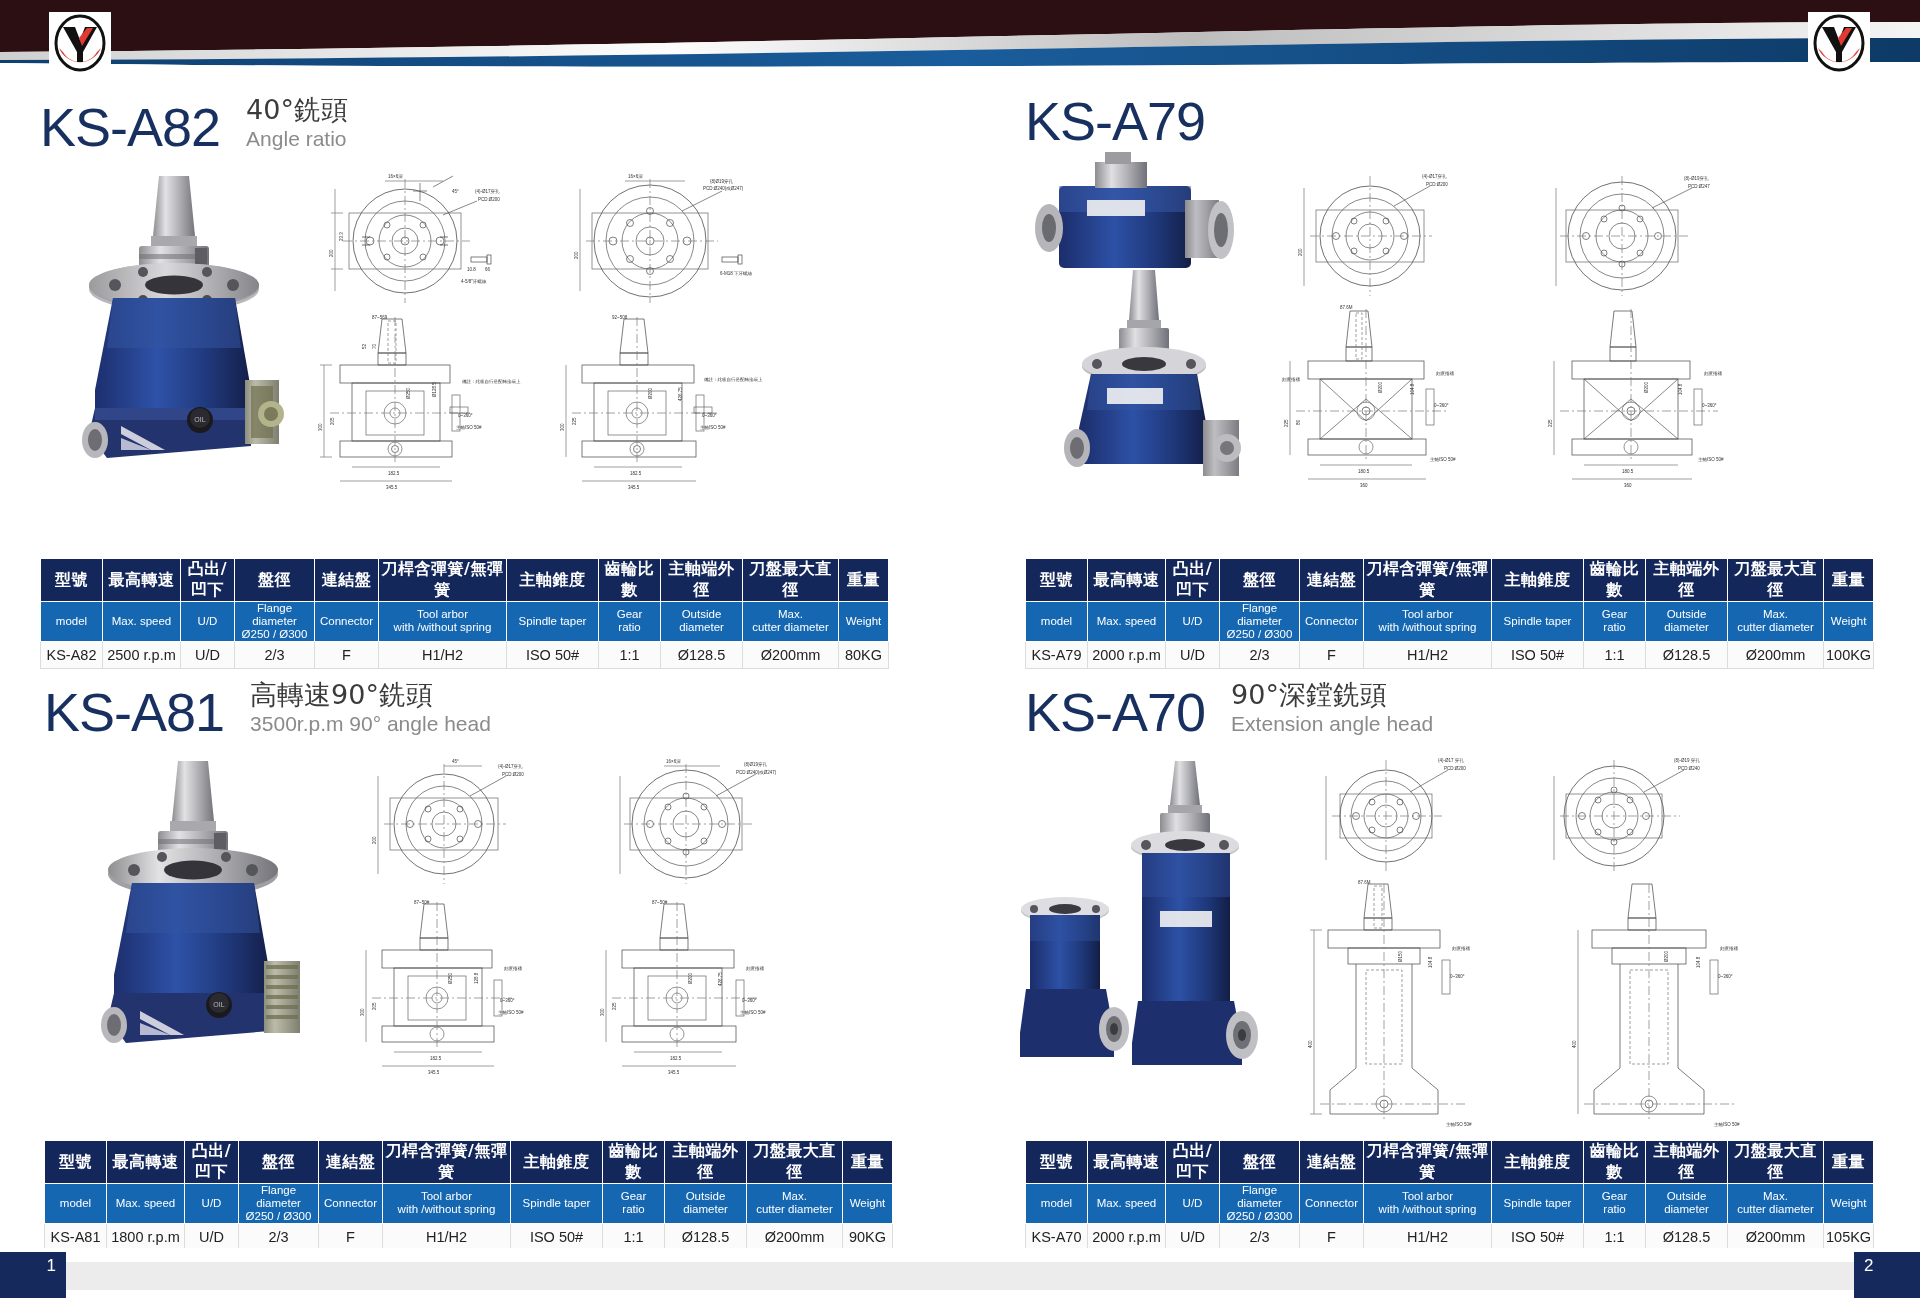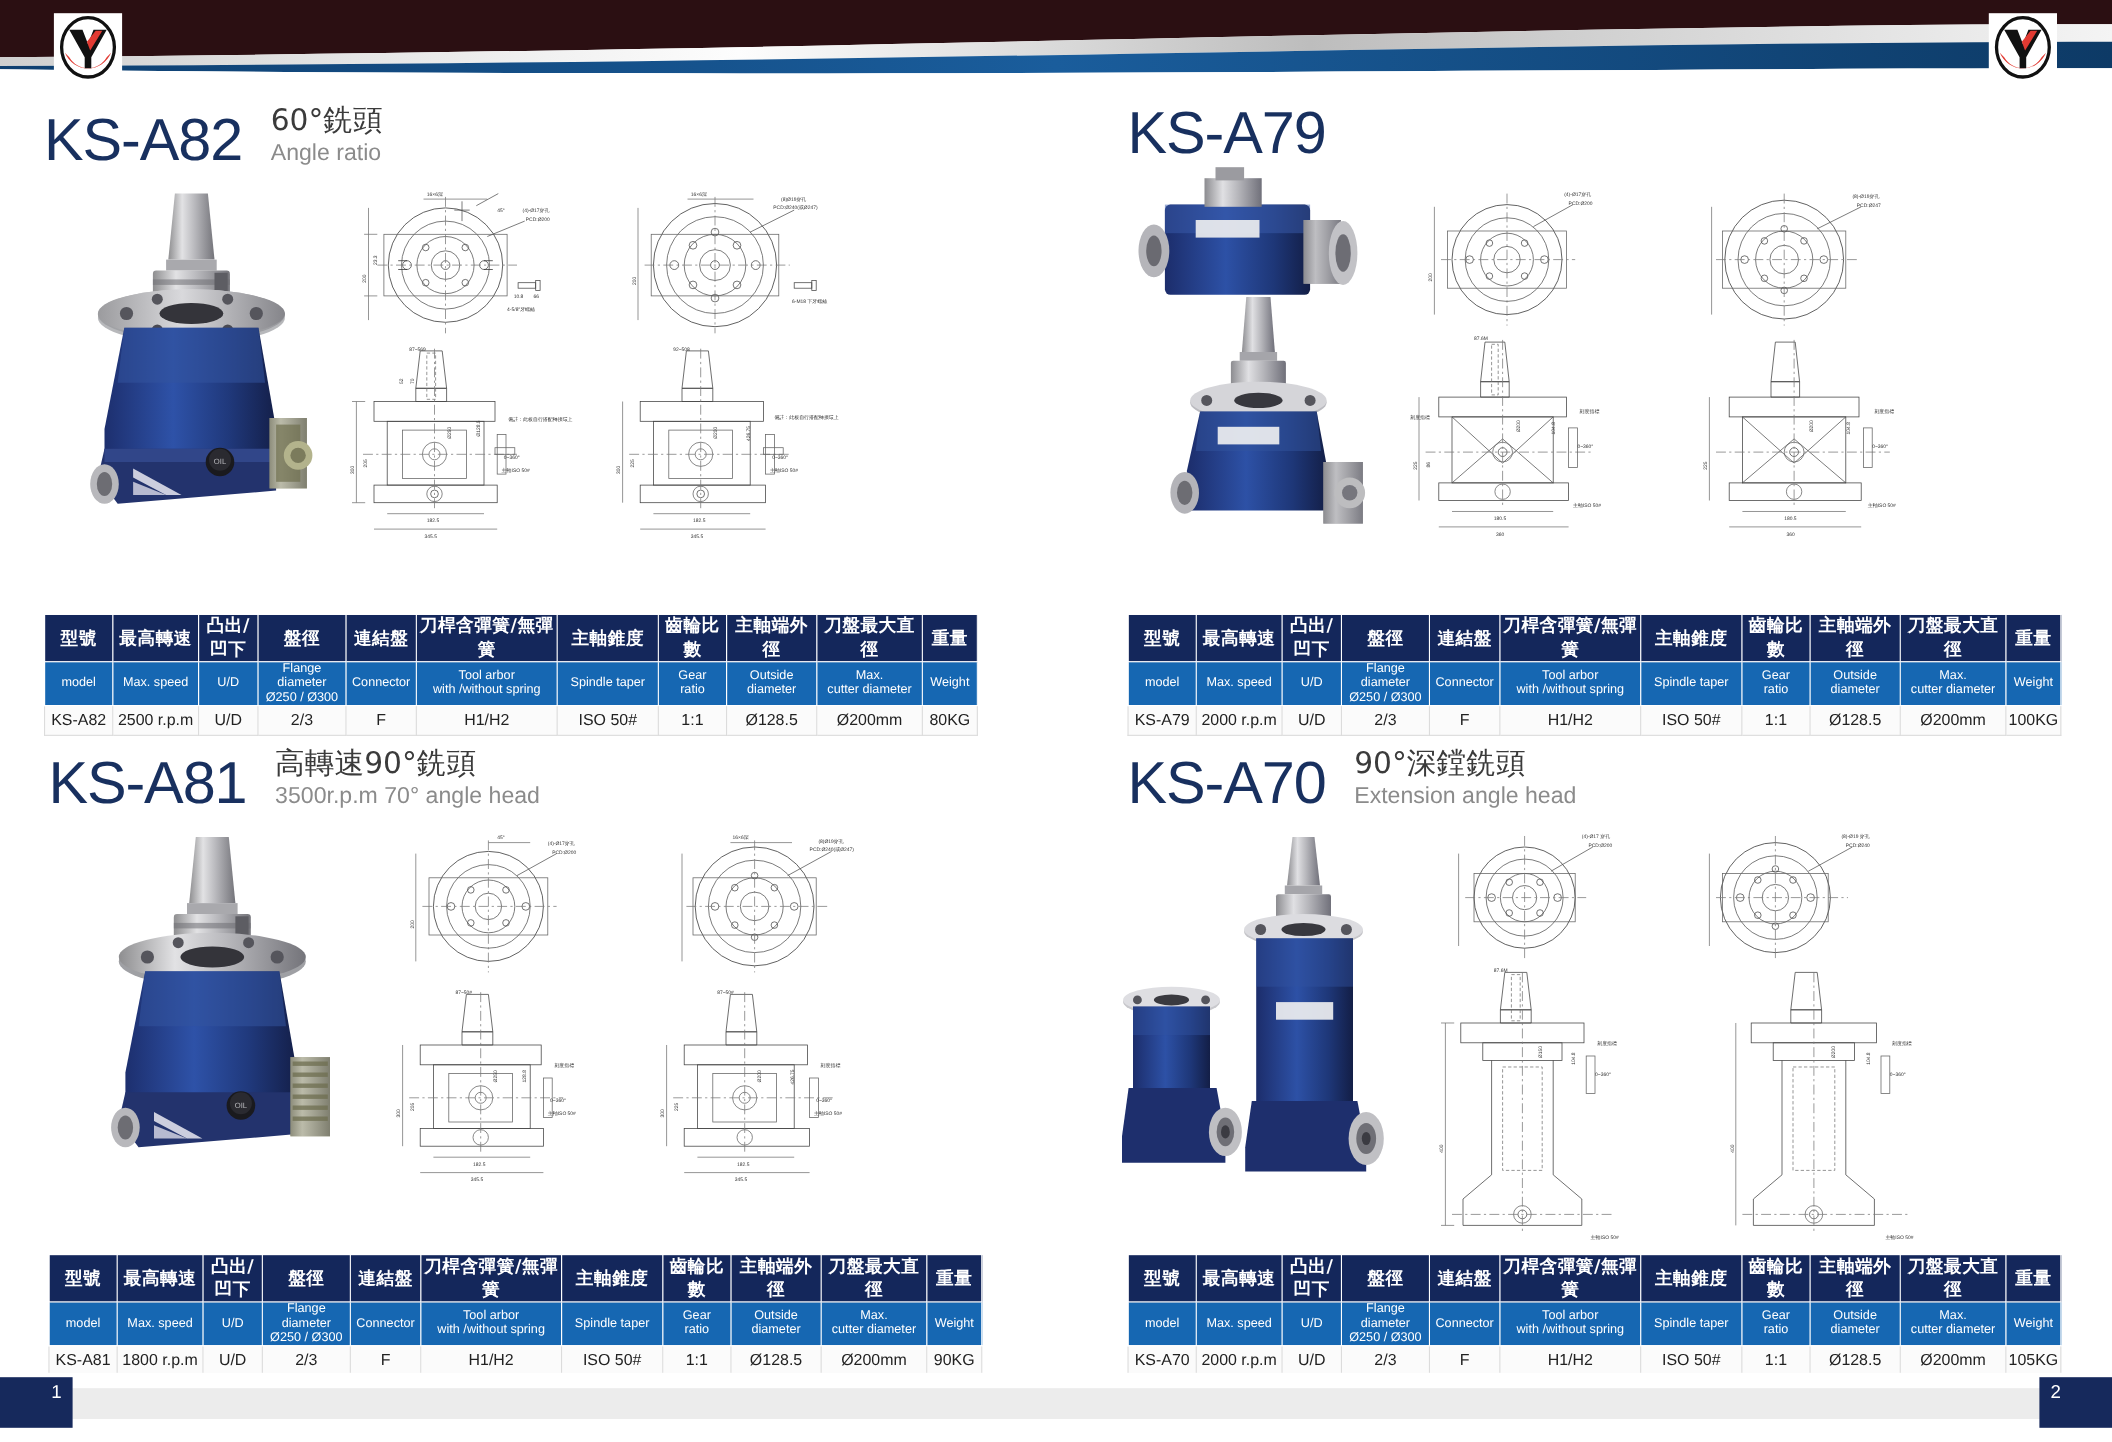--- a/index.html
+++ b/index.html
@@ -127,21 +127,21 @@
       <path d="M14,15 L26,15 L31,28 L36,15 L48,15 L34,40 L34,50 L28,50 L28,40 Z" fill="#111111"></path>
       <path d="M30,26 L38,16 L44,16 L33,34 Z" fill="#e23a32"></path>
     </svg>
   </div>
 
   <div class="quad q1">
 
     <div class="head-row">
       <div class="model-code">KS-A82</div>
       <div class="title-stack">
-        <div class="title-cn">60°銑頭</div>
+        <div class="title-cn">40°銑頭</div>
         <div class="title-en">Angle ratio</div>
       </div>
     </div>
 
     <div class="photo" style="left:55px; top:80px;">
       <svg width="250" height="320" viewBox="0 0 250 320">
         <defs>
           <linearGradient id="steel82" x1="0" y1="0" x2="1" y2="0">
             <stop offset="0%" stop-color="#8e8e90"></stop>
               <stop offset="30%" stop-color="#e2e2e4"></stop>
@@ -585,21 +585,21 @@
     </tbody>
       </table>
   </div>
 
   <div class="quad q3">
 
     <div class="head-row">
       <div class="model-code">KS-A81</div>
       <div class="title-stack">
         <div class="title-cn">高轉速90°銑頭</div>
-        <div class="title-en">3500r.p.m 70° angle head</div>
+        <div class="title-en">3500r.p.m 90° angle head</div>
       </div>
     </div>
 
     <div class="photo" style="left:70px; top:80px;">
       <svg width="250" height="320" viewBox="0 0 250 320">
         <defs>
           <linearGradient id="steel81" x1="0" y1="0" x2="1" y2="0">
             <stop offset="0%" stop-color="#8e8e90"></stop>
               <stop offset="30%" stop-color="#e2e2e4"></stop>
             <stop offset="55%" stop-color="#bcbcc0"></stop>

